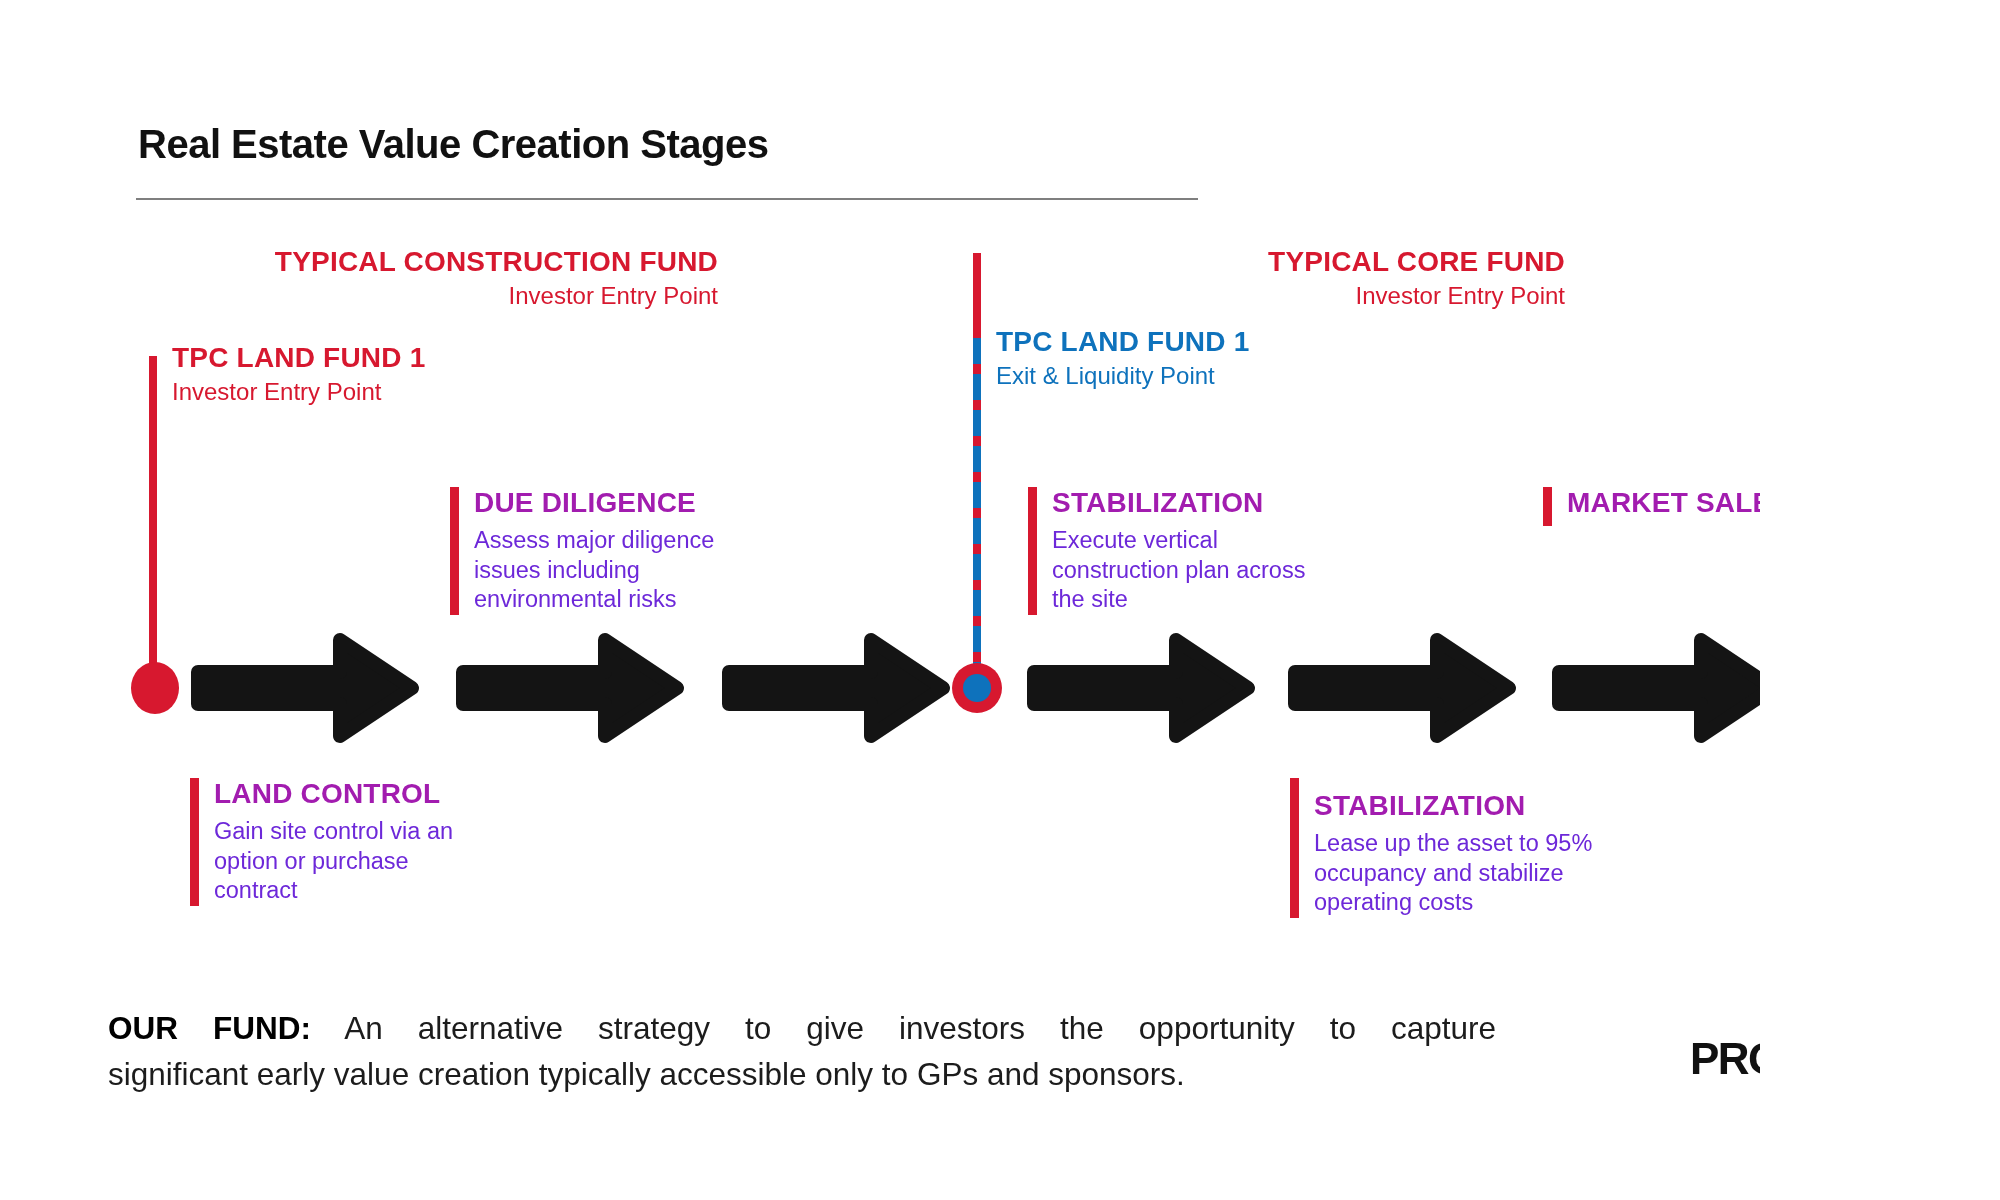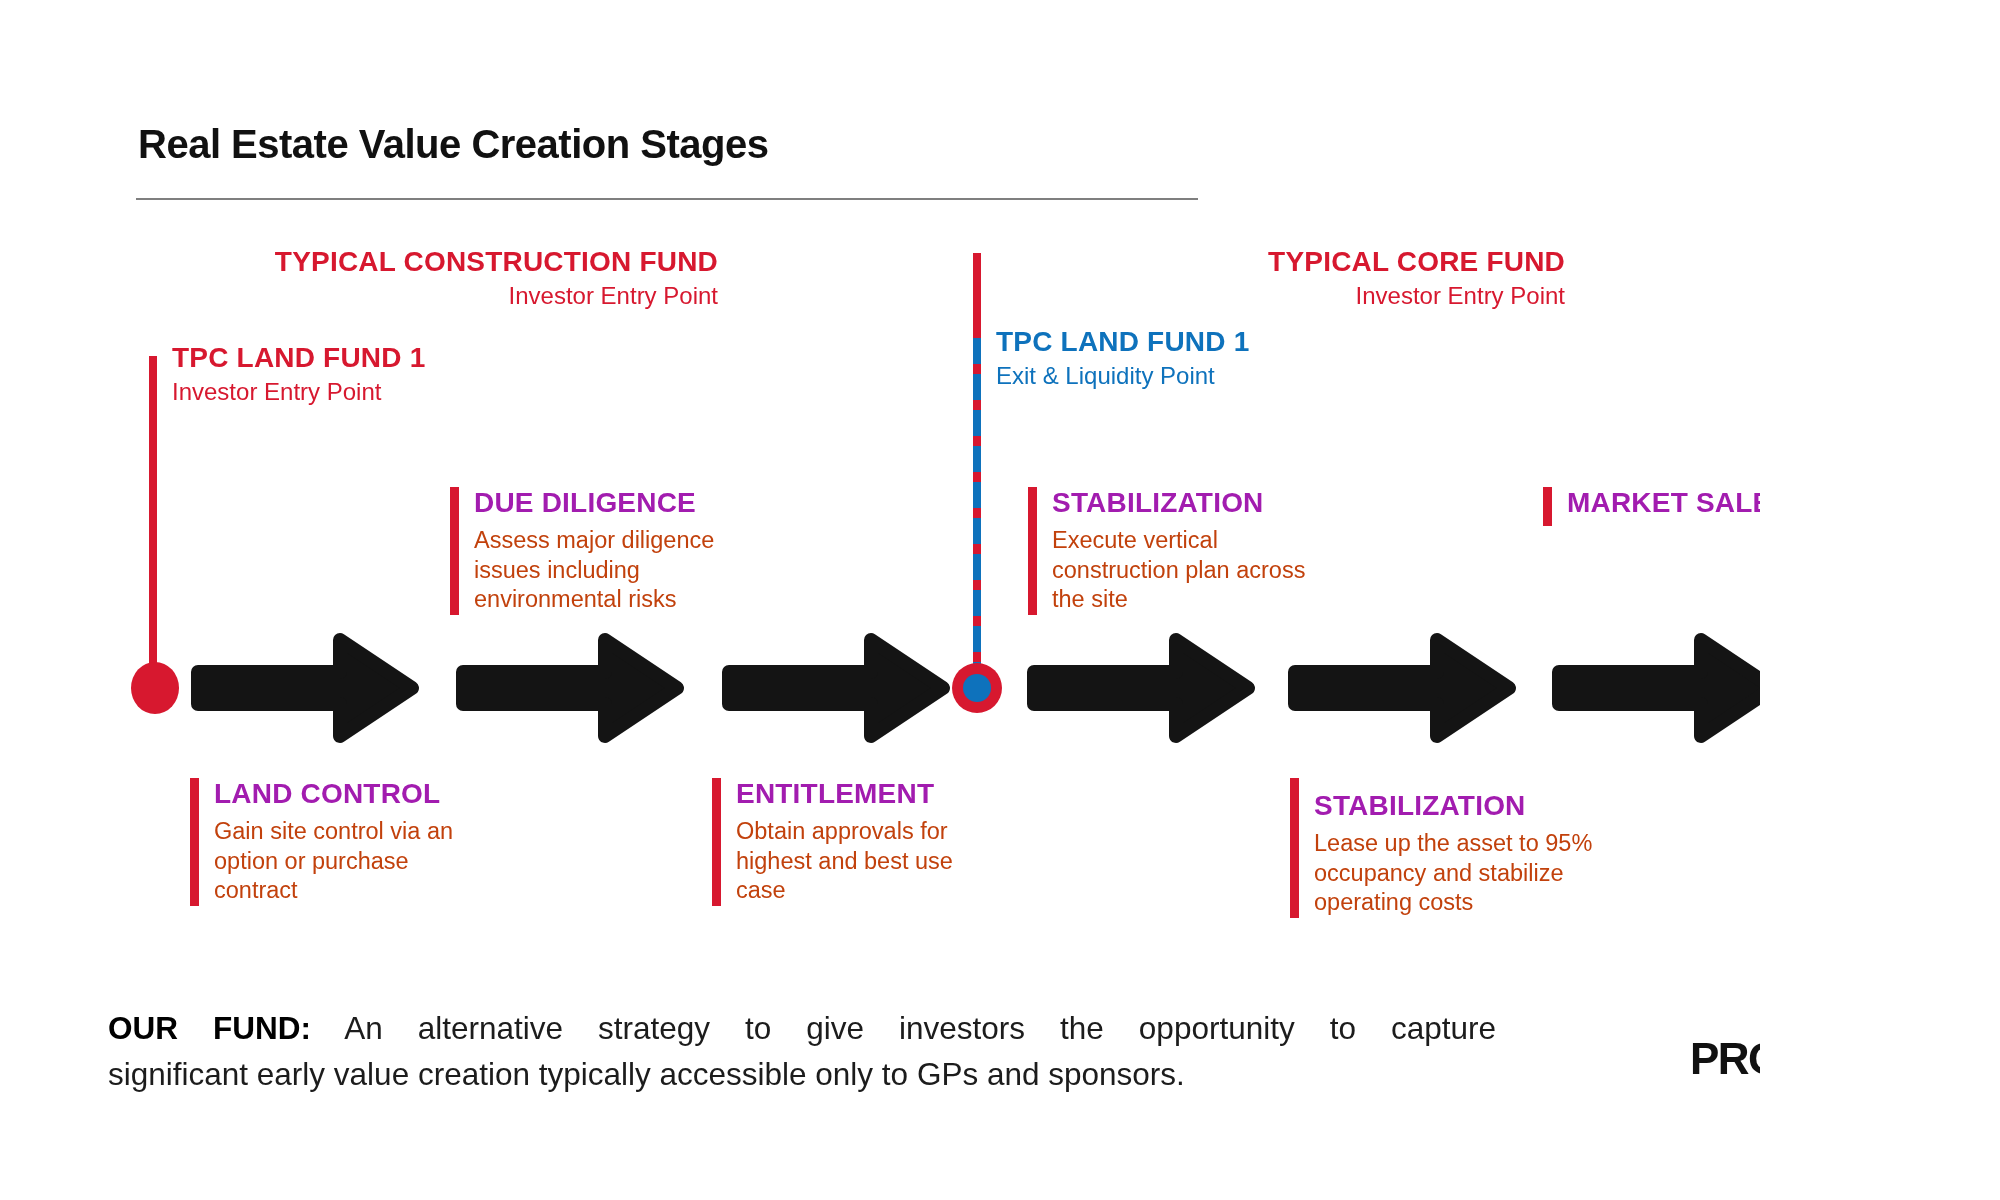--- a/index.html
+++ b/index.html
@@ -44,21 +44,21 @@
   
   .arrow{position:absolute;top:628px;width:230px;height:120px;}
   .arrow-1{left:190px;} .arrow-2{left:455px;} .arrow-3{left:721px;}
   .arrow-4{left:1026px;} .arrow-5{left:1287px;} .arrow-6{left:1551px;}
   
   .stage{position:absolute;display:flex;gap:15px;}
   .stage.above{top:487px;}
   .stage.below{top:778px;}
   .stage .bar{width:9px;background:#d7182f;flex:0 0 9px;}
   .stage h3{margin:0 0 7px;font-size:28px;font-weight:bold;color:#a21caf;letter-spacing:0.2px;}
-  .stage p{margin:0;font-size:23.5px;line-height:1.26;color:#c2410c;}
+  .stage p{margin:0;font-size:23.5px;line-height:1.26;color:#6d28d9;}
   .stage-due-diligence{left:450px;} .stage-due-diligence .stage-text{width:262px;}
   .stage-construction{left:1028px;} .stage-construction .stage-text{width:282px;}
   .stage-market-sale{left:1543px;} .stage-market-sale .stage-text{width:268px;}
   .stage-land-control{left:190px;} .stage-land-control .stage-text{width:262px;}
   .stage-entitlement{left:712px;} .stage-entitlement .stage-text{width:248px;}
   .stage-stabilization{left:1290px;} .stage-stabilization .stage-text{width:282px;margin-top:12px;}
   
   .niche{position:absolute;left:108px;top:1006px;width:1388px;font-size:31.5px;color:#1c1c1c;line-height:1.45;}
   .niche-line1{text-align:justify;text-align-last:justify;}
   .niche-label{font-weight:bold;color:#000;}
@@ -142,27 +142,20 @@
     </div>
   </div>
 
   <div class="stage below stage-land-control">
     <div class="bar"></div>
     <div class="stage-text">
       <h3>LAND CONTROL</h3>
       <p>Gain site control via an option or purchase contract</p>
     </div>
   </div>
-  <div class="stage below stage-entitlement">
-    <div class="bar"></div>
-    <div class="stage-text">
-      <h3>ENTITLEMENT</h3>
-      <p>Obtain approvals for highest and best use case</p>
-    </div>
-  </div>
   <div class="stage below stage-stabilization">
     <div class="bar"></div>
     <div class="stage-text">
       <h3>STABILIZATION</h3>
       <p>Lease up the asset to 95% occupancy and stabilize operating costs</p>
     </div>
   </div>
 
   <div class="niche">
     <div class="niche-line1">

